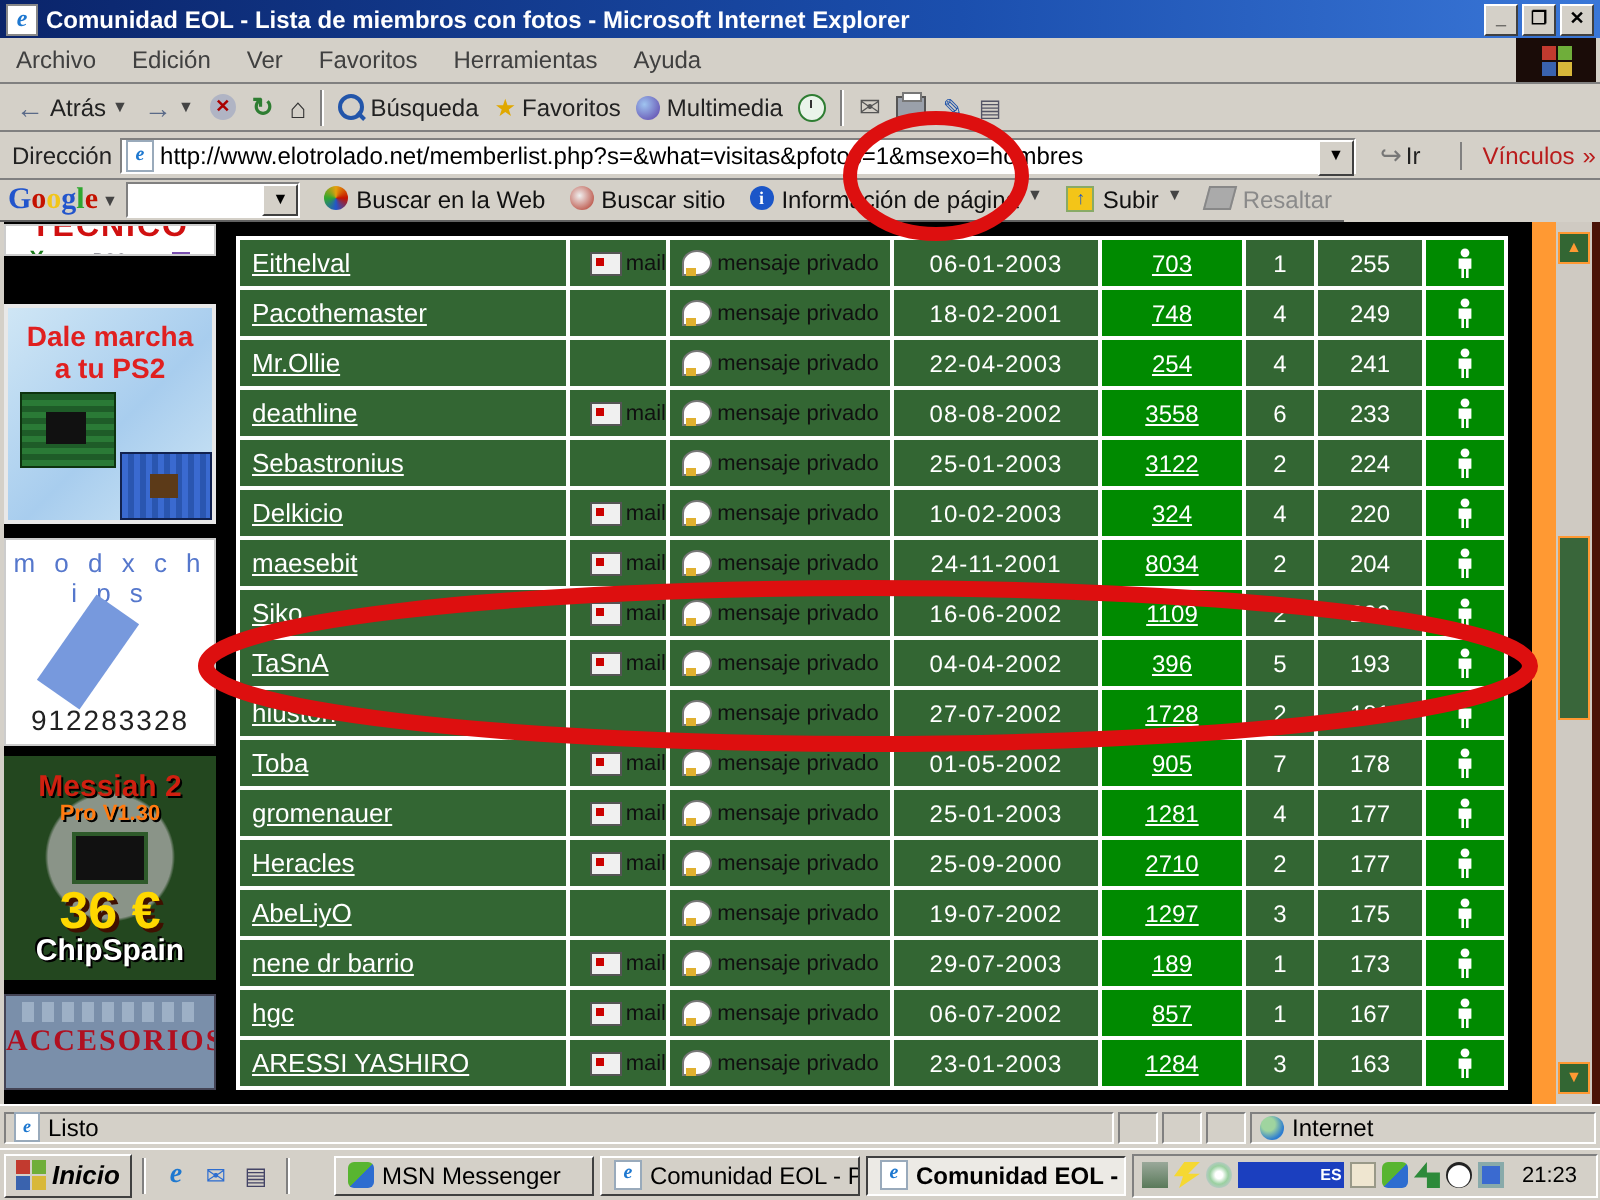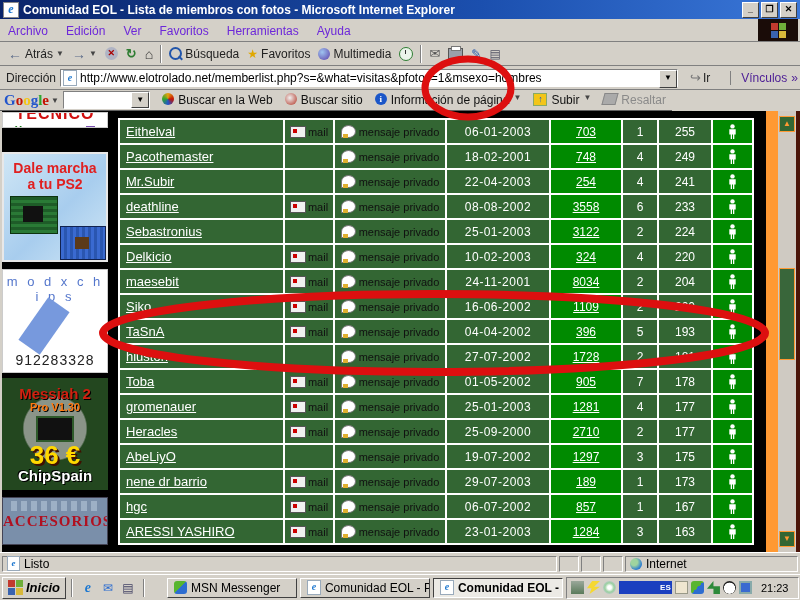--- a/index.html
+++ b/index.html
@@ -12,21 +12,21 @@
     color:#fff;display:flex;align-items:center;padding-left:3px;box-sizing:border-box;}
   .titlebar .ie-ic{width:14px;height:14px;background:#fff;border:1px solid #888;margin-right:4px;
     color:#1e78d0;font:bold italic 12px/12px "Liberation Serif",serif;text-align:center;}
   .titlebar .ttl{font-size:12px;font-weight:bold;white-space:nowrap;}
   .winbtns{position:absolute;right:3px;top:2px;display:flex;gap:2px;}
   .wbtn{width:15px;height:14px;background:#d4d0c8;border:1px solid;border-color:#fff #404040 #404040 #fff;
     font:bold 9px/12px "Liberation Sans",sans-serif;text-align:center;color:#000;}
 
   .menubar{position:absolute;left:0;top:19px;width:800px;height:23px;background:#d4d0c8;
     border-bottom:1px solid #808080;display:flex;align-items:center;padding-left:8px;box-sizing:border-box;}
-  .menubar .mi{font-size:12px;color:#6d28d9;margin-right:18px;}
+  .menubar .mi{font-size:12px;color:#404040;margin-right:18px;}
   .throbber{position:absolute;right:2px;top:0px;width:40px;height:22px;background:#1a0c08;
     display:flex;align-items:center;justify-content:center;}
   .flag{display:grid;grid-template-columns:7px 7px;grid-template-rows:7px 7px;gap:1px;}
   .flag i{display:block;}
   .flag .r{background:#c23a2f;} .flag .g{background:#6fae3a;} .flag .b{background:#3a63ae;} .flag .y{background:#d8b83a;}
 
   .toolbar{position:absolute;left:0;top:42px;width:800px;height:24px;background:#d4d0c8;
     border-bottom:1px solid #808080;display:flex;align-items:center;padding-left:4px;box-sizing:border-box;font-size:12px;}
   .tb{display:flex;align-items:center;gap:3px;padding:1px 4px;color:#222;}
   .tbsep{width:1px;height:18px;background:#808080;border-right:1px solid #fff;margin:0 3px;}
@@ -55,21 +55,21 @@
   .addr-label{margin:0 4px;color:#222;}
   .addr-field{flex:0 0 618px;height:18px;background:#fff;border:1px solid;border-color:#808080 #fff #fff #808080;
     display:flex;align-items:center;padding-left:2px;box-sizing:border-box;position:relative;}
   .addr-field .pg-ic{width:12px;height:14px;background:#fff;border:1px solid #9ab;margin-right:3px;
     color:#1e78d0;font:bold italic 10px/13px "Liberation Serif",serif;text-align:center;flex:0 0 auto;}
   .addr-url{white-space:nowrap;overflow:hidden;font-size:12px;color:#000;}
   .addr-dd{position:absolute;right:0;top:0;width:16px;height:16px;background:#d4d0c8;
     border:1px solid;border-color:#fff #404040 #404040 #fff;font-size:8px;text-align:center;line-height:14px;}
   .go-btn{display:flex;align-items:center;gap:2px;padding:1px 6px;margin-left:6px;color:#222;}
   .go-arrow{color:#777;font-size:13px;}
-  .links-lbl{margin-left:14px;padding-left:10px;border-left:1px solid #808080;color:#4c1d95;display:flex;gap:4px;align-items:center;}
+  .links-lbl{margin-left:14px;padding-left:10px;border-left:1px solid #808080;color:#b91c1c;display:flex;gap:4px;align-items:center;}
 
   .googlebar{position:absolute;left:0;top:90px;width:672px;height:21px;background:#d4d0c8;
     border-bottom:1px solid #606060;display:flex;align-items:center;padding-left:4px;box-sizing:border-box;font-size:12px;}
   .glogo{font:bold 15px "Liberation Serif",serif;letter-spacing:0px;margin-right:2px;}
   .glogo .c1{color:#2255cc;} .glogo .c2{color:#c41200;} .glogo .c3{color:#f3c518;} .glogo .c5{color:#30a72f;}
   .gsearch{width:128px;height:16px;background:#fff;border:1px solid;border-color:#808080 #fff #fff #808080;
     margin:0 6px 0 4px;position:relative;}
   .gsearch .addr-dd{height:14px;}
   .gbtn{display:flex;align-items:flex-start;gap:4px;padding:0 6px;color:#111;white-space:nowrap;}
   .gi-web{width:12px;height:12px;border-radius:50%;background:conic-gradient(#e5a00d,#c41200,#2255cc,#30a72f,#e5a00d);}
@@ -112,21 +112,21 @@
   .ad5 .blur{height:10px;margin:3px 8px 0;background:repeating-linear-gradient(90deg,#9db0c6 0 6px,#7a8faa 6px 10px);}
   .ad5 .acc{color:#b01020;font:bold 15px/16px "Liberation Serif",serif;text-align:center;letter-spacing:1px;margin-top:2px;}
 
   
   .mtable{position:absolute;left:118px;top:7px;width:636px;border:2px solid #fff;border-bottom:none;box-sizing:border-box;background:#336633;}
   .tr{display:flex;height:25px;box-sizing:border-box;border-bottom:2px solid #fff;}
   .td{box-sizing:border-box;border-right:2px solid #fff;height:23px;display:flex;align-items:center;
     color:#fff;font-size:12px;overflow:hidden;background:#336633;}
   .td:last-child{border-right:none;}
   .c-name{flex:0 0 165px;padding-left:6px;font-size:13px;}
-  .c-mail{flex:0 0 50px;justify-content:center;gap:2px;}
+  .c-mail{flex:0 0 50px;justify-content:flex-end;gap:2px;}
   .c-pm{flex:0 0 112px;justify-content:center;gap:3px;}
   .c-date{flex:0 0 104px;justify-content:center;letter-spacing:0.5px;}
   .c-visits{flex:0 0 72px;justify-content:center;}
   .c-n1{flex:0 0 36px;justify-content:center;}
   .c-n2{flex:0 0 54px;justify-content:center;}
   .c-sex{flex:0 0 39px;justify-content:center;}
   .bright{background:#008a00;}
   .ulink{color:#fff;text-decoration:underline;cursor:pointer;}
   .mail-t,.pm-t{color:#101010;font-size:11px;}
   .mail-ic{width:14px;height:10px;background:#f0f0f0;border:1px solid #555;position:relative;flex:0 0 auto;}
@@ -397,21 +397,21 @@
     <div class="td c-sex bright">
       <svg width="9" height="16" viewBox="0 0 9 16">
         <circle cx="4.5" cy="2.4" r="2.2" fill="#fff"></circle>
         <path d="M1.3 5.2h6.4v5.2H6.3V15H5V10.5H4V15H2.7v-4.6H1.3z" fill="#fff"></path>
       </svg>
     </div>
   </div>
 
   <div class="tr">
     <div class="td c-name">
-            <a class="ulink row-name">Mr.Subir</a>
+            <a class="ulink row-name">Mr.Ollie</a>
           </div>
     <div class="td c-mail">
             <span class="mail-t row-mailt"></span>
           </div>
     <div class="td c-pm">
             <span class="pm-ic"></span>
             <span class="pm-t row-pmt">mensaje privado</span>
           </div>
     <div class="td c-date row-date">22-04-2003</div>
     <div class="td c-visits bright">

